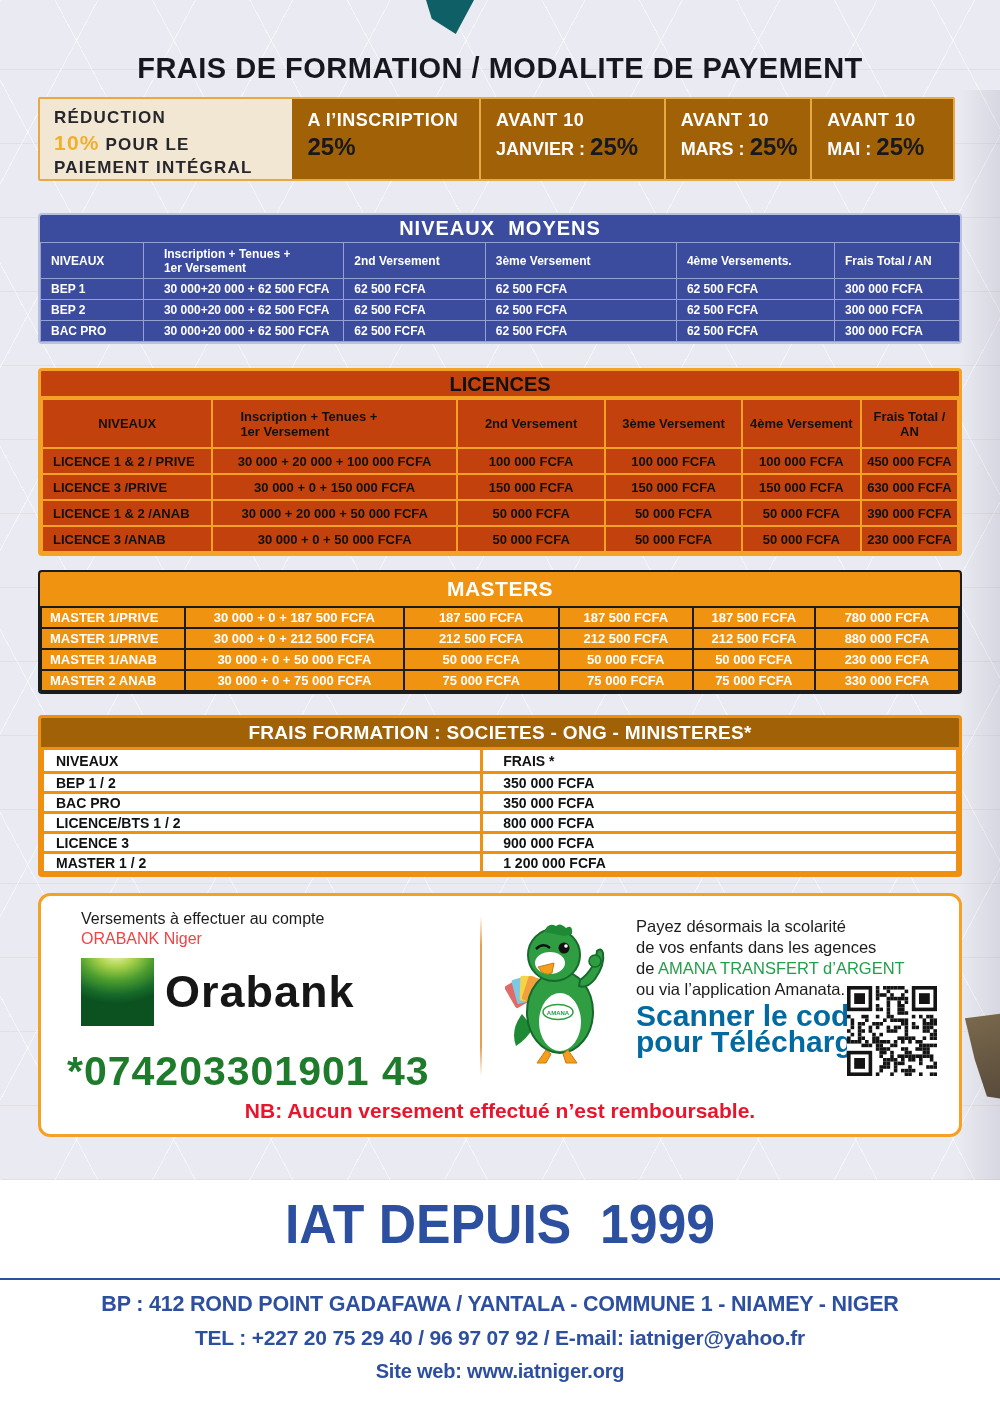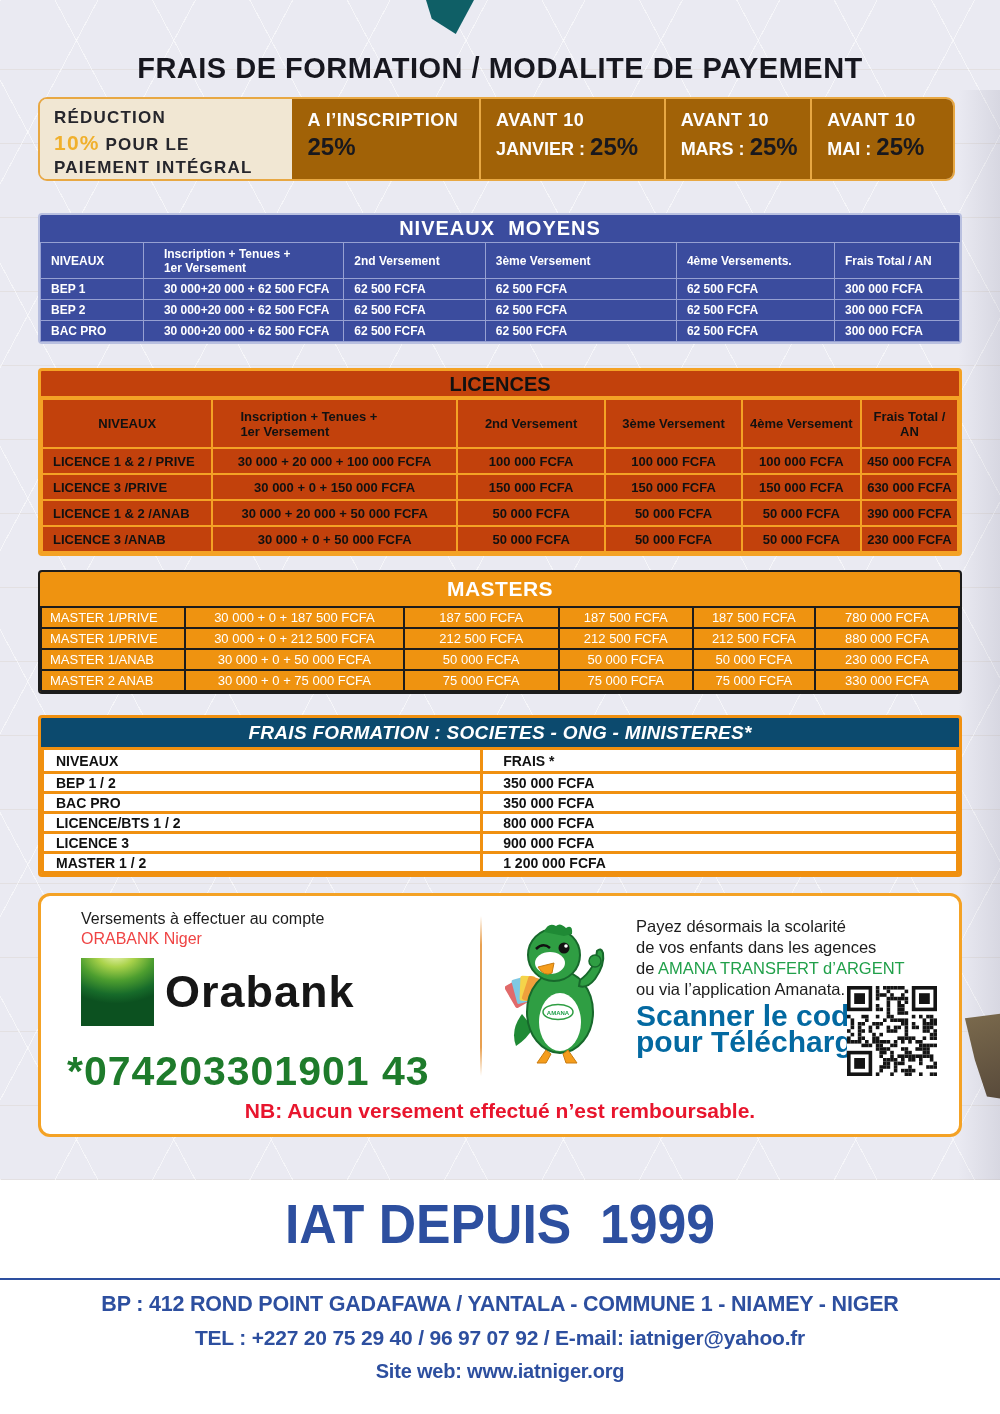--- a/index.html
+++ b/index.html
@@ -32,21 +32,21 @@
     background:linear-gradient(160deg,#7d6c4e,#57493a);
     clip-path:polygon(22% 7%,100% 2%,100% 96%,71% 94%,44% 53%);
   }
   .page-title {
     position:absolute; left:0; top:52px; width:100%;
     text-align:center; font-size:29px; font-weight:bold; letter-spacing:.5px; color:#17171f;
   }
   
   .banner {
     position:absolute; left:38px; top:97px; width:917px; height:84px;
-    display:flex; border:2px solid #e8a843; border-radius:9px; overflow:hidden;
+    display:flex; border:2px solid #e8a843; border-radius:2px; overflow:hidden;
   }
   .banner-reduction { width:253px; background:#f1e7d3; padding:9px 14px; letter-spacing:1.2px; }
   .banner-reduction .r1 { font-size:17px; font-weight:bold; color:#26262c; }
   .banner-reduction .r2 { font-size:17px; font-weight:bold; color:#26262c; margin-top:3px; }
   .banner-reduction .pct { font-size:21px; color:#f0b02c; }
   .banner-cell { background:#a16207; padding:11px 0 0 15px; }
   .banner-cell + .banner-cell { border-left:2px solid #e8a843; }
   .bc1 { width:187px; } .bc2 { width:185px; } .bc3 { width:147px; } .bc4 { width:143px; }
   .banner-cell .top { font-size:18px; font-weight:bold; color:#fdfdfd; letter-spacing:.5px; }
   .banner-cell .bottom { margin-top:2px; }
@@ -68,25 +68,25 @@
   #licences { top:368px; background:#c2410c; border:3px solid #f4a225; }
   #licences .tbl-title { height:27px; line-height:27px; color:#111; font-size:20px; border-bottom:2px solid #f4a225; }
   #licences th, #licences td { border:2px solid #f4a225; color:#111; font-weight:bold; font-size:13px; text-align:center; padding:0 3px; }
   #licences thead tr { height:49px; }
   #licences tbody tr { height:26px; }
   #licences td:first-child { text-align:left; padding-left:10px; }
   #licences th:nth-child(2) { text-align:left; padding-left:27px; white-space:pre-line; }
   
   #masters { top:570px; background:#ef9310; border:2px solid #1c1c1c; }
   #masters .tbl-title { height:34px; line-height:34px; color:#fff; font-size:21px; letter-spacing:.5px; }
-  #masters td { border:2px solid #1c1c1c; color:#fff; font-weight:normal; font-size:13px; text-align:center; height:21px; }
+  #masters td { border:2px solid #1c1c1c; color:#fff; font-weight:bold; font-size:13px; text-align:center; height:21px; }
   #masters td:first-child { text-align:left; padding-left:8px; }
   
   #societes { top:715px; background:#fff; border:3px solid #f09010; }
-  #societes .tbl-title { height:29px; line-height:29px; background:#0c4a6e; color:#fff; font-size:19px; letter-spacing:.3px;font-style:italic; }
+  #societes .tbl-title { height:29px; line-height:29px; background:#a16207; color:#fff; font-size:19px; letter-spacing:.3px; }
   #societes th, #societes td { border:3px solid #f09010; color:#111; font-weight:bold; font-size:14px; text-align:left; }
   #societes thead tr { height:24px; }
   #societes tbody tr { height:20px; }
   #societes th:first-child, #societes td:first-child { padding-left:12px; }
   #societes th:last-child, #societes td:last-child { padding-left:20px; }
   
   .paybox {
     position:absolute; left:38px; top:893px; width:924px; height:244px;
     background:#fff; border:3px solid #f4a225; border-radius:12px;
   }

